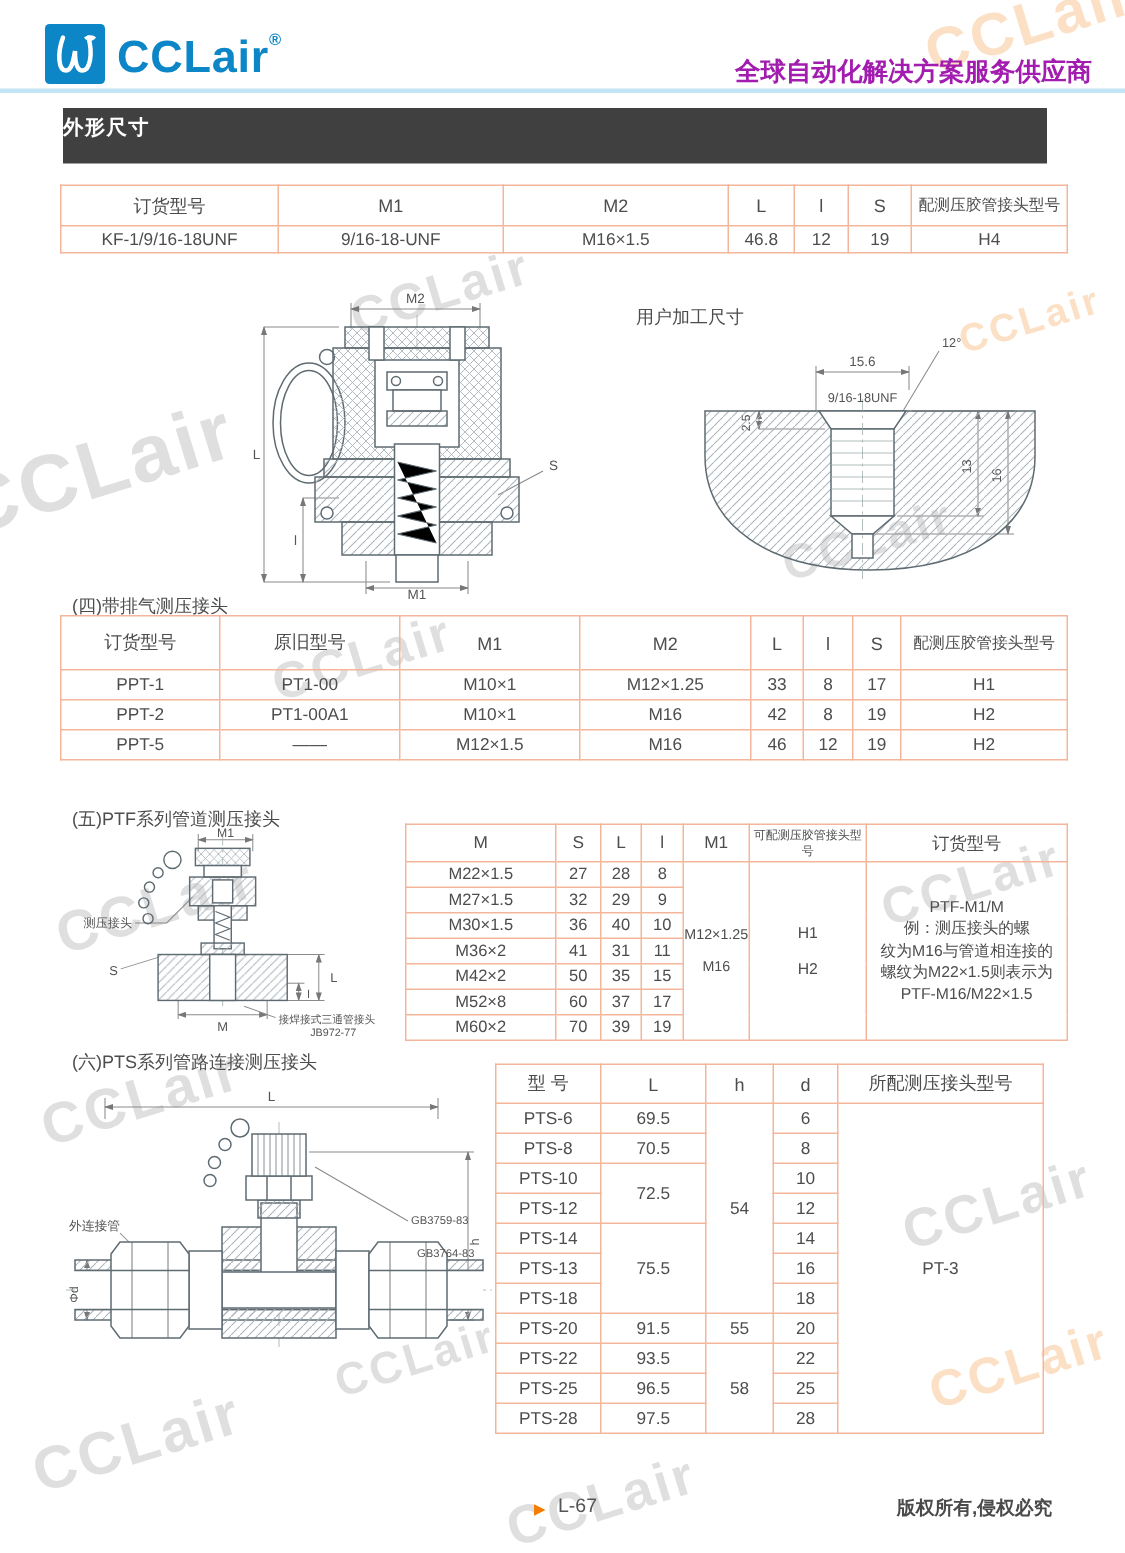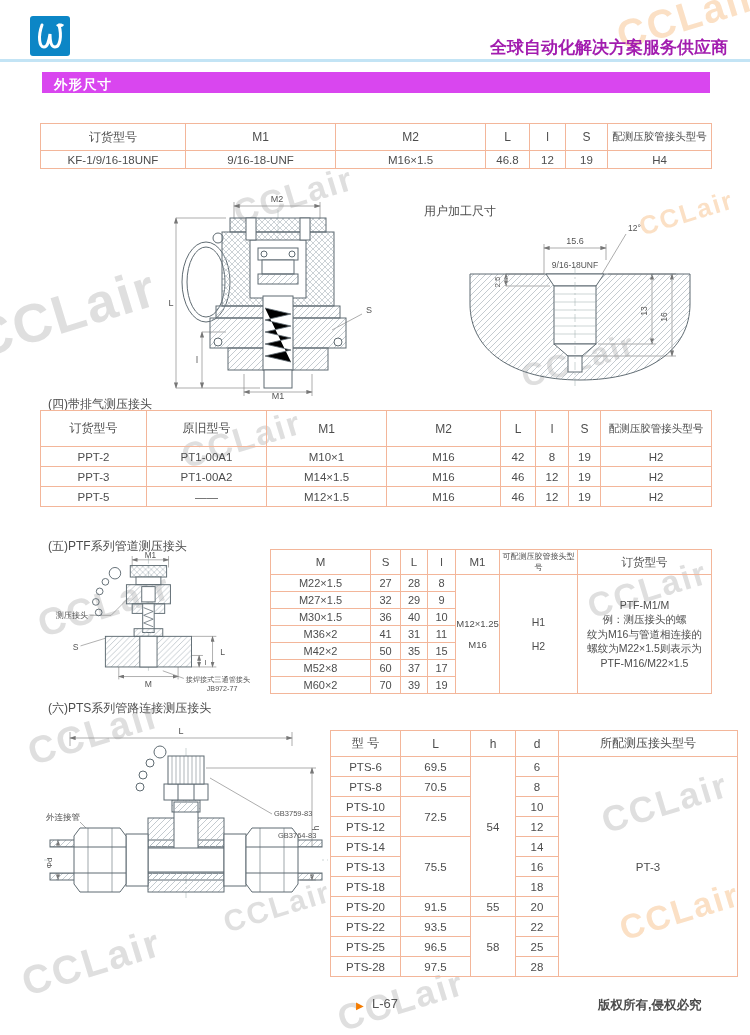--- a/index.html
+++ b/index.html
@@ -11,22 +11,22 @@
   .wm,.wmo{position:absolute;z-index:1;font-weight:bold;letter-spacing:2px;
     transform:rotate(-17deg);white-space:nowrap;pointer-events:none;}
   .wm{color:rgba(170,170,170,0.38);}
   .wmo{color:rgba(243,160,80,0.33);}
   
   .logo-box{position:absolute;left:30px;top:16px;width:40px;height:40px;background:#0c86c6;border-radius:3px;}
   .brand{position:absolute;left:78px;top:21px;font-size:30px;font-weight:bold;color:#0c86c6;letter-spacing:.5px;}
   .brand sup{font-size:11px;vertical-align:18px;}
   .tagline{position:absolute;right:22px;top:36px;font-size:17px;font-weight:bold;color:#a21caf;}
   .divider{position:absolute;left:0;top:59px;width:750px;height:3px;background:#c3e4f5;}
-  .titlebar{position:absolute;left:42px;top:72px;width:656px;height:21px;background:#d946ef;color:#fff;
-    font-size:13.5px;font-weight:bold;line-height:25px;padding-left:12px;letter-spacing:1px;}
+  .titlebar{position:absolute;left:42px;top:72px;width:656px;height:37px;background:#404040;color:#fff;
+    font-size:13.5px;font-weight:bold;line-height:25px;letter-spacing:1px;}
   .sec-title{position:absolute;font-size:12px;color:#4d4d4d;z-index:2;}
   
   table{border-collapse:collapse;table-layout:fixed;width:100%;background:transparent;}
   th,td{border:1px solid #f3b69a;font-weight:normal;color:#4d4d4d;text-align:center;
     vertical-align:middle;padding:0;font-size:11.5px;overflow:hidden;}
   .t1 th{height:26px;font-size:12px;}
   .t1 td{height:17px;}
   .t2 th{height:35px;font-size:12px;}
   .t2 td{height:19px;}
   .t3 th{height:24px;font-size:11.5px;}
@@ -76,20 +76,21 @@
   <div class="wm" style="left:222px;top:890px;font-size:30px">CCLair</div>
   <div class="wm" style="left:20px;top:940px;font-size:40px">CCLair</div>
   <div class="wm" style="left:336px;top:980px;font-size:36px">CCLair</div>
 
   <div class="logo-box z">
     <svg width="40" height="40" viewBox="0 0 40 40">
       <path d="M12,9 C8,20 9,31 14,31 C18,31 19,24 20,18 C20,25 21,31 25,31 C30,31 32,20 29,9" stroke="#fff" stroke-width="3" fill="none" stroke-linecap="round"></path>
       <path d="M26,9 C29,7 32,7 34,9 C32,12 28,12 26,9 Z" fill="#fff"></path>
     </svg>
   </div>
+  <div class="brand z"><span>CCLair</span><sup>®</sup></div>
   <div class="tagline z">全球自动化解决方案服务供应商</div>
   <div class="divider z"></div>
   <div class="titlebar z">外形尺寸</div>
 
   <div class="abs z" style="left:40px;top:123px;width:672px">
     <table class="t1">
       <colgroup>
           <col style="width:145px">
           <col style="width:150px">
           <col style="width:150px">
@@ -229,36 +230,36 @@
         <th>订货型号</th>
         <th>原旧型号</th>
         <th>M1</th>
         <th>M2</th>
         <th>L</th>
         <th>l</th>
         <th>S</th>
         <th style="font-size:10.5px">配测压胶管接头型号</th>
       </tr>
       <tr>
+        <td>PPT-1</td>
+        <td>PT1-00</td>
+        <td>M10×1</td>
+        <td>M12×1.25</td>
+        <td>33</td>
+        <td>8</td>
+        <td>17</td>
+        <td>H1</td>
+      </tr>
+      <tr>
         <td>PPT-2</td>
         <td>PT1-00A1</td>
         <td>M10×1</td>
         <td>M16</td>
         <td>42</td>
         <td>8</td>
-        <td>19</td>
-        <td>H2</td>
-      </tr>
-      <tr>
-        <td>PPT-3</td>
-        <td>PT1-00A2</td>
-        <td>M14×1.5</td>
-        <td>M16</td>
-        <td>46</td>
-        <td>12</td>
         <td>19</td>
         <td>H2</td>
       </tr>
       <tr>
         <td>PPT-5</td>
         <td>——</td>
         <td>M12×1.5</td>
         <td>M16</td>
         <td>46</td>
         <td>12</td>
@@ -459,21 +460,21 @@
       </g>
       <text x="141" y="12" font-size="9" text-anchor="middle">L</text>
       <text x="279" y="106" font-size="8.5" text-anchor="middle" transform="rotate(-90 279 106)">h</text>
       <text x="12" y="141" font-size="8" text-anchor="middle" transform="rotate(-90 12 141)">Φd</text>
       <text x="6" y="98" font-size="8.5" fill="#777">外连接管</text>
       <text x="234" y="94" font-size="7.5" fill="#777">GB3759-83</text>
       <text x="238" y="116" font-size="7.5">GB3764-83</text>
     </svg>
   </div>
 
-  <div class="abs z" style="left:330px;top:730px;width:408px">
+  <div class="abs z" style="left:330px;top:709px;width:366px">
     <table class="t4">
       <colgroup>
           <col style="width:70px">
           <col style="width:70px">
           <col style="width:45px">
           <col style="width:43px">
           <col>
         </colgroup>
       <tbody>
           <tr>

